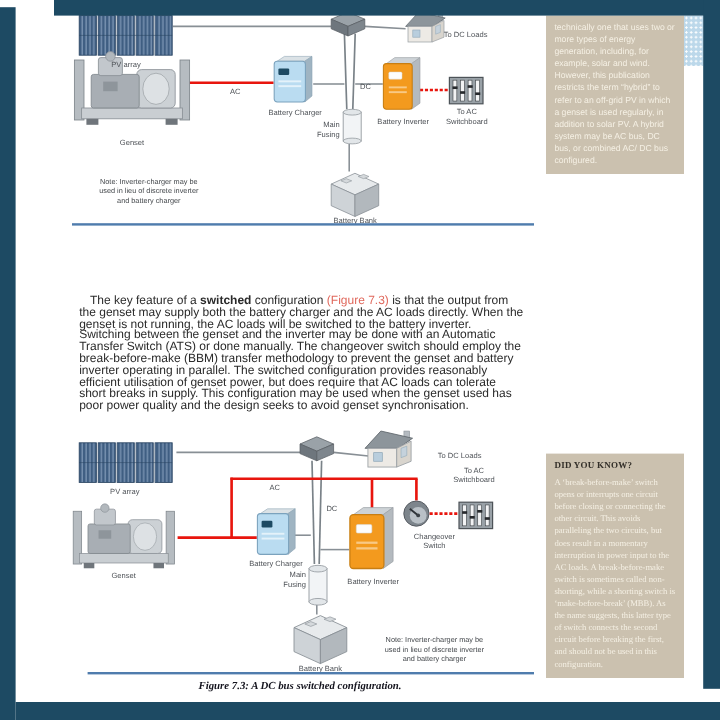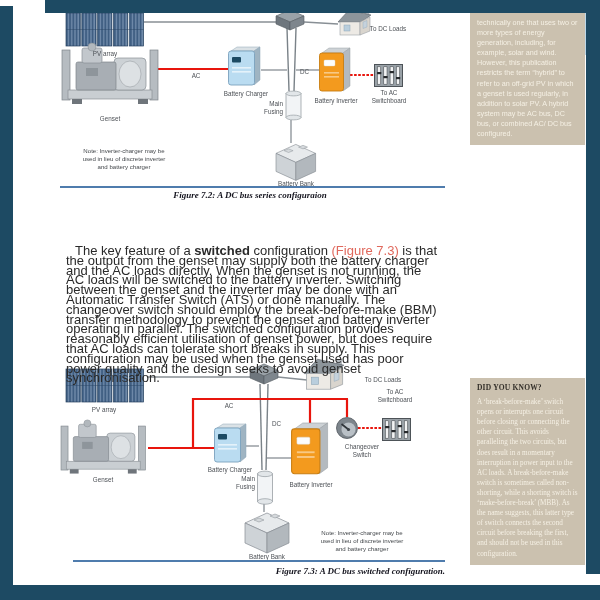--- a/index.html
+++ b/index.html
@@ -9,41 +9,41 @@
   #band-top{left:45px;top:0;width:555px;height:13px;}
   #band-right{left:586px;top:0;width:14px;height:574px;}
   #band-bottom{left:13px;top:585px;width:587px;height:15px;}
   #band-left{left:0;top:6px;width:13px;height:594px;}
 
   .accent-strip{position:absolute;left:570px;top:13px;width:16px;height:42px;z-index:4;
         background-color:#bcd8ea;
         background-image:radial-gradient(#ffffff 28%,rgba(255,255,255,0) 32%);
         background-size:4px 4px;}
 
-  .side-box{position:absolute;left:470px;width:115px;background:#cbc1af;z-index:5;
+  .side-box{position:absolute;left:455px;width:115px;background:#cbc1af;z-index:5;
         box-sizing:border-box;padding:5px 7px 6px 7px;color:#f5f0e4;
         font-size:7.2px;line-height:10.1px;text-align:left;}
   #hybrid-box{top:13px;}
   #dyk-box{top:378px;font-family:Liberation Serif, serif;}
   .dyk-heading{color:#332f29;font-weight:bold;font-size:7.5px;letter-spacing:.2px;margin:0 0 4px 0;}
   .side-box p{margin:0;}
 
   .bodycopy{position:absolute;left:66px;top:246px;width:372px;z-index:3;
-        font-size:13px;line-height:9.8px;color:#2a2a2a;text-indent:9px;margin:0;}
+        font-size:10px;line-height:9.8px;color:#2a2a2a;text-indent:9px;margin:0;}
   .bodycopy b{font-weight:bold;}
   .figref{color:#e0685c;cursor:pointer;}
 
   .cap-rule{position:absolute;height:2px;background:#4f7cad;z-index:3;}
   #rule-72{left:60px;top:186px;width:385px;}
   #rule-73{left:73px;top:560px;width:372px;}
   .caption{position:absolute;left:55px;width:390px;text-align:center;z-index:3;
         font-family:"Liberation Serif",serif;font-style:italic;font-weight:bold;
         font-size:9px;color:#14141e;}
   #caption-72{top:190px;}
-  #caption-73{top:566px;text-align:right;}
+  #caption-73{top:566px;}
 
   svg.diagram{position:absolute;left:0;top:0;z-index:1;}
   svg text{font-family:"Liberation Sans",sans-serif;font-size:6.3px;fill:#4d5156;}
   svg text.note{font-size:6.1px;fill:#44484c;}
 </style>
 </head>
 <body>
 
 <div class="page">
 
@@ -240,23 +240,20 @@
       <text x="395" y="394" text-anchor="middle">To AC</text>
       <text x="395" y="402" text-anchor="middle">Switchboard</text>
       <text x="267" y="559" text-anchor="middle">Battery Bank</text>
       <text class="note" x="362" y="535" text-anchor="middle">Note: Inverter-charger may be</text>
       <text class="note" x="362" y="543" text-anchor="middle">used in lieu of discrete inverter</text>
       <text class="note" x="362" y="551" text-anchor="middle">and battery charger</text>
     </g>
   </svg>
 
   <div class="cap-rule" id="rule-72"></div>
-  <div class="caption" id="caption-72">
-    <span>Figure 7.2:</span><span> A DC bus series configuraion</span>
-  </div>
 
   <div class="cap-rule" id="rule-73"></div>
   <div class="caption" id="caption-73">
     <span>Figure 7.3:</span><span> A DC bus switched configuration.</span>
   </div>
 
   <p class="bodycopy"><span>The key feature of a </span><b>switched</b><span> configuration </span><span class="figref">(Figure 7.3)</span><span> is that the output from the genset may supply both the battery charger and the AC loads directly. When the genset is not running, the AC loads will be switched to the battery inverter. Switching between the genset and the inverter may be done with an Automatic Transfer Switch (ATS) or done manually. The changeover switch should employ the break-before-make (BBM) transfer methodology to prevent the genset and battery inverter operating in parallel. The switched configuration provides reasonably efficient utilisation of genset power, but does require that AC loads can tolerate short breaks in supply. This configuration may be used when the genset used has poor power quality and the design seeks to avoid genset synchronisation.</span></p>
 
   <div class="side-box" id="hybrid-box">
     <p>technically one that uses two or more types of energy generation, including, for example, solar and wind.  However, this publication restricts the term “hybrid” to refer to an off-grid PV in which a genset is used regularly, in addition to solar PV. A hybrid system may be AC bus, DC bus, or combined AC/ DC bus configured.</p>

